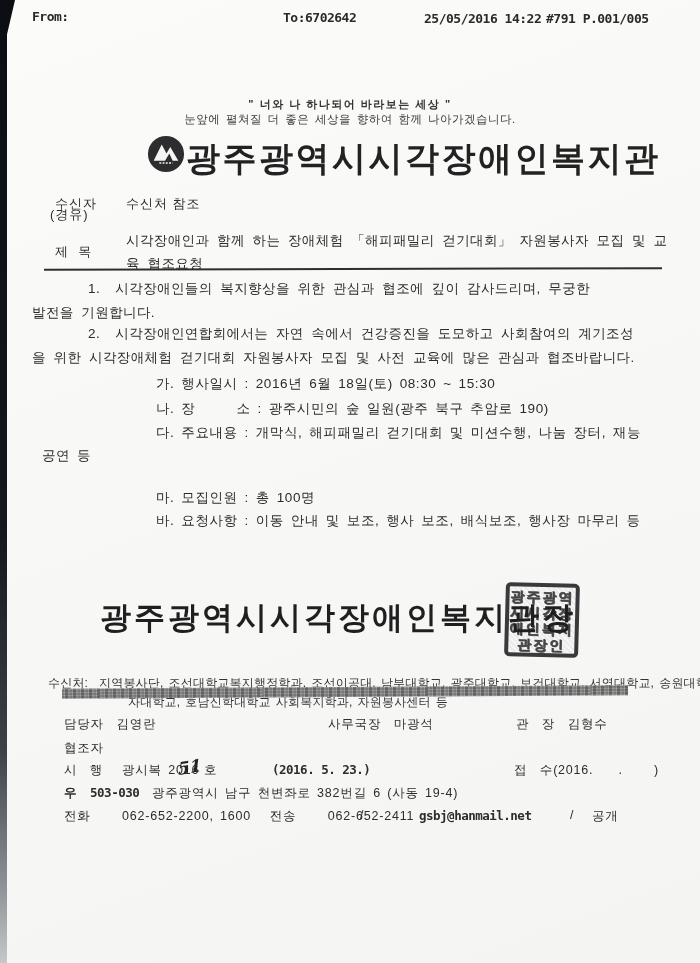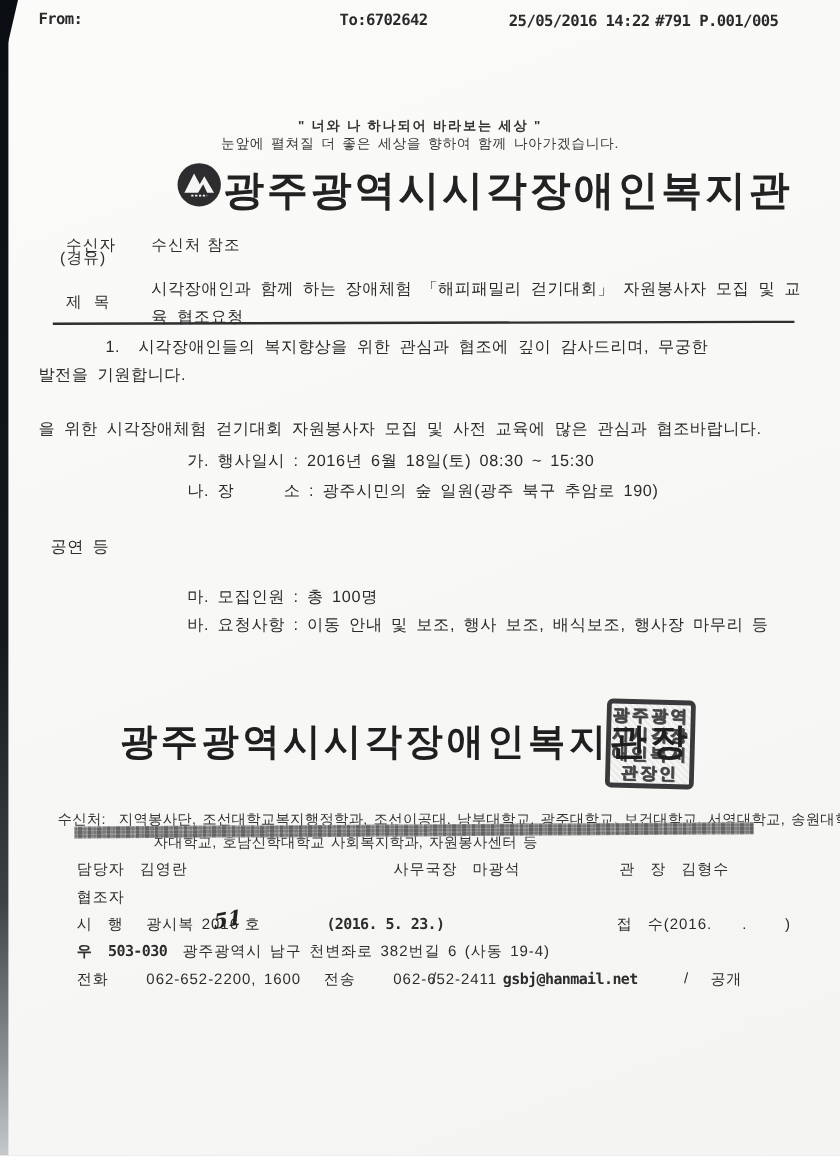--- a/index.html
+++ b/index.html
@@ -125,24 +125,26 @@
   <span class="abs label" style="left:126px; top:195px;">수신처 참조</span>
   <span class="abs label" style="left:50px; top:206px;text-align:center;">(경유)</span>
   <span class="abs label" style="left:55px; top:243px;">제  목</span>
   <span class="abs bodytx" style="left:126px; top:232px;">시각장애인과 함께 하는 장애체험 「해피패밀리 걷기대회」 자원봉사자 모집 및 교</span>
   <span class="abs bodytx" style="left:126px; top:255px;">육 협조요청</span>
 
   <div class="rule-subject"></div>
 
   <span class="abs bodytx" style="left:88px; top:280px;">1.  시각장애인들의 복지향상을 위한 관심과 협조에 깊이 감사드리며, 무궁한</span>
   <span class="abs bodytx" style="left:32px; top:304px;">발전을 기원합니다.</span>
+  <span class="abs bodytx" style="left:88px; top:325px;">2.  시각장애인연합회에서는 자연 속에서 건강증진을 도모하고 사회참여의 계기조성</span>
   <span class="abs bodytx" style="left:32px; top:349px;">을 위한 시각장애체험 걷기대회 자원봉사자 모집 및 사전 교육에 많은 관심과 협조바랍니다.</span>
 
   <span class="abs detail" style="left:156px; top:375px;">가. 행사일시 : 2016년 6월 18일(토) 08:30 ~ 15:30</span>
   <span class="abs detail" style="left:156px; top:400px;">나. 장      소 : 광주시민의 숲 일원(광주 북구 추암로 190)</span>
+  <span class="abs detail" style="left:156px; top:424px;">다. 주요내용 : 개막식, 해피패밀리 걷기대회 및 미션수행, 나눔 장터, 재능</span>
   <span class="abs detail" style="left:42px;  top:447px;">공연 등</span>
   <span class="abs detail" style="left:156px; top:489px;">마. 모집인원 : 총 100명</span>
   <span class="abs detail" style="left:156px; top:512px;">바. 요청사항 : 이동 안내 및 보조, 행사 보조, 배식보조, 행사장 마무리 등</span>
 
 
   <span class="abs sig-title" style="left:100px; top:597px;">광주광역시시각장애인복지관장</span>
   <div class="stamp">
     <div class="row">광주광역</div>
     <div class="row">시시각장</div>
     <div class="row">애인복지</div>

